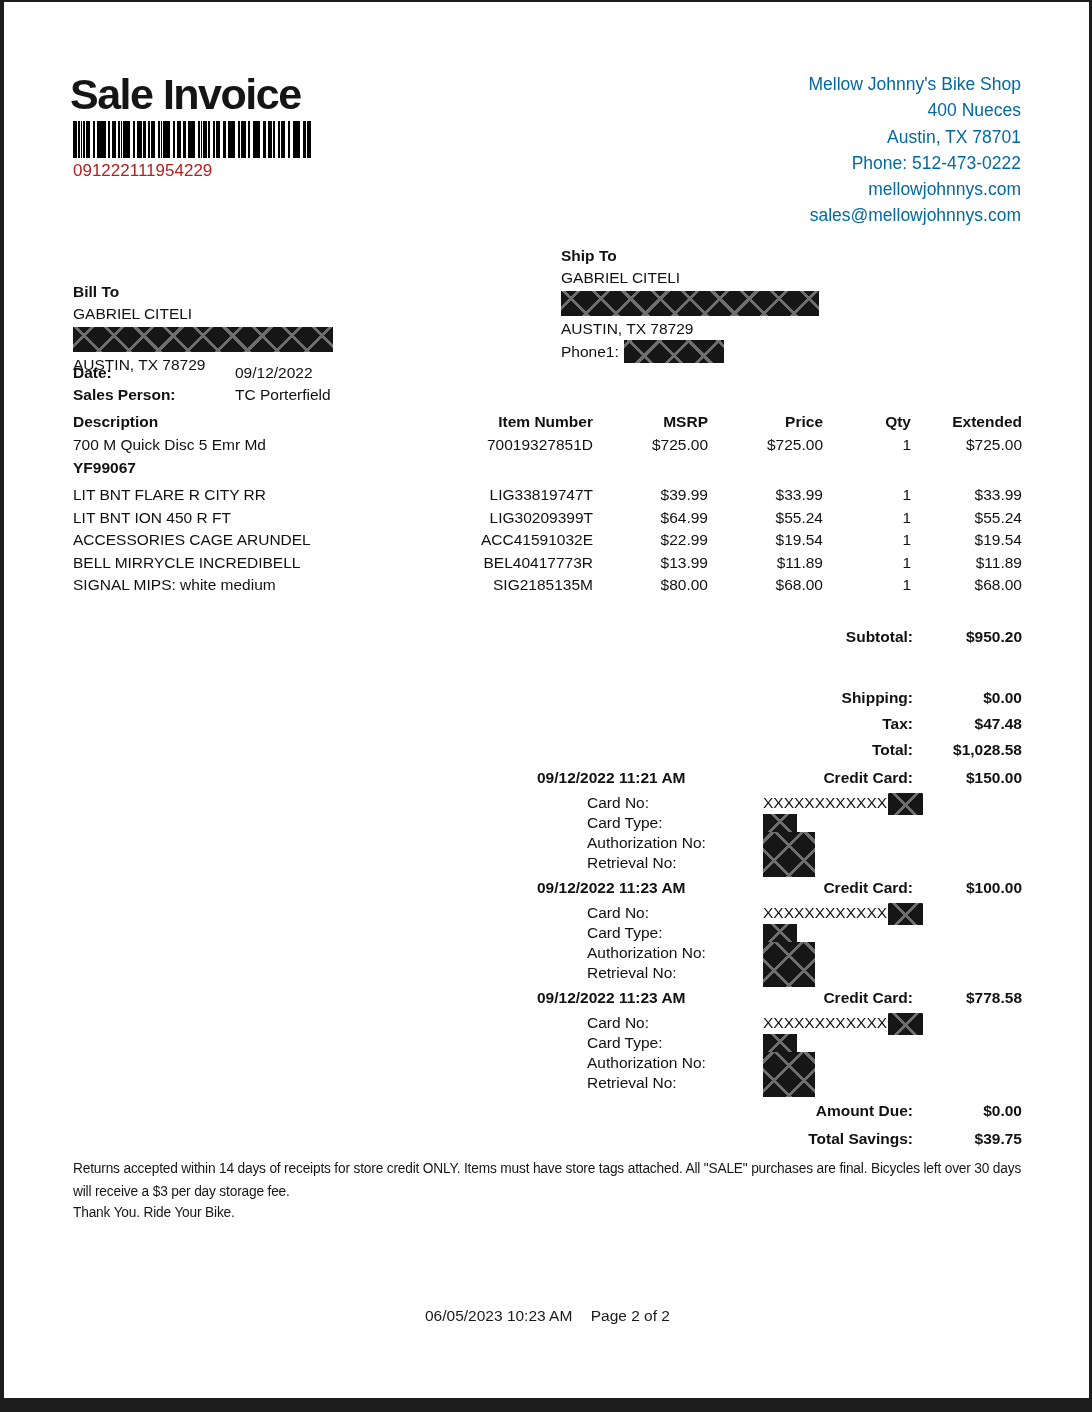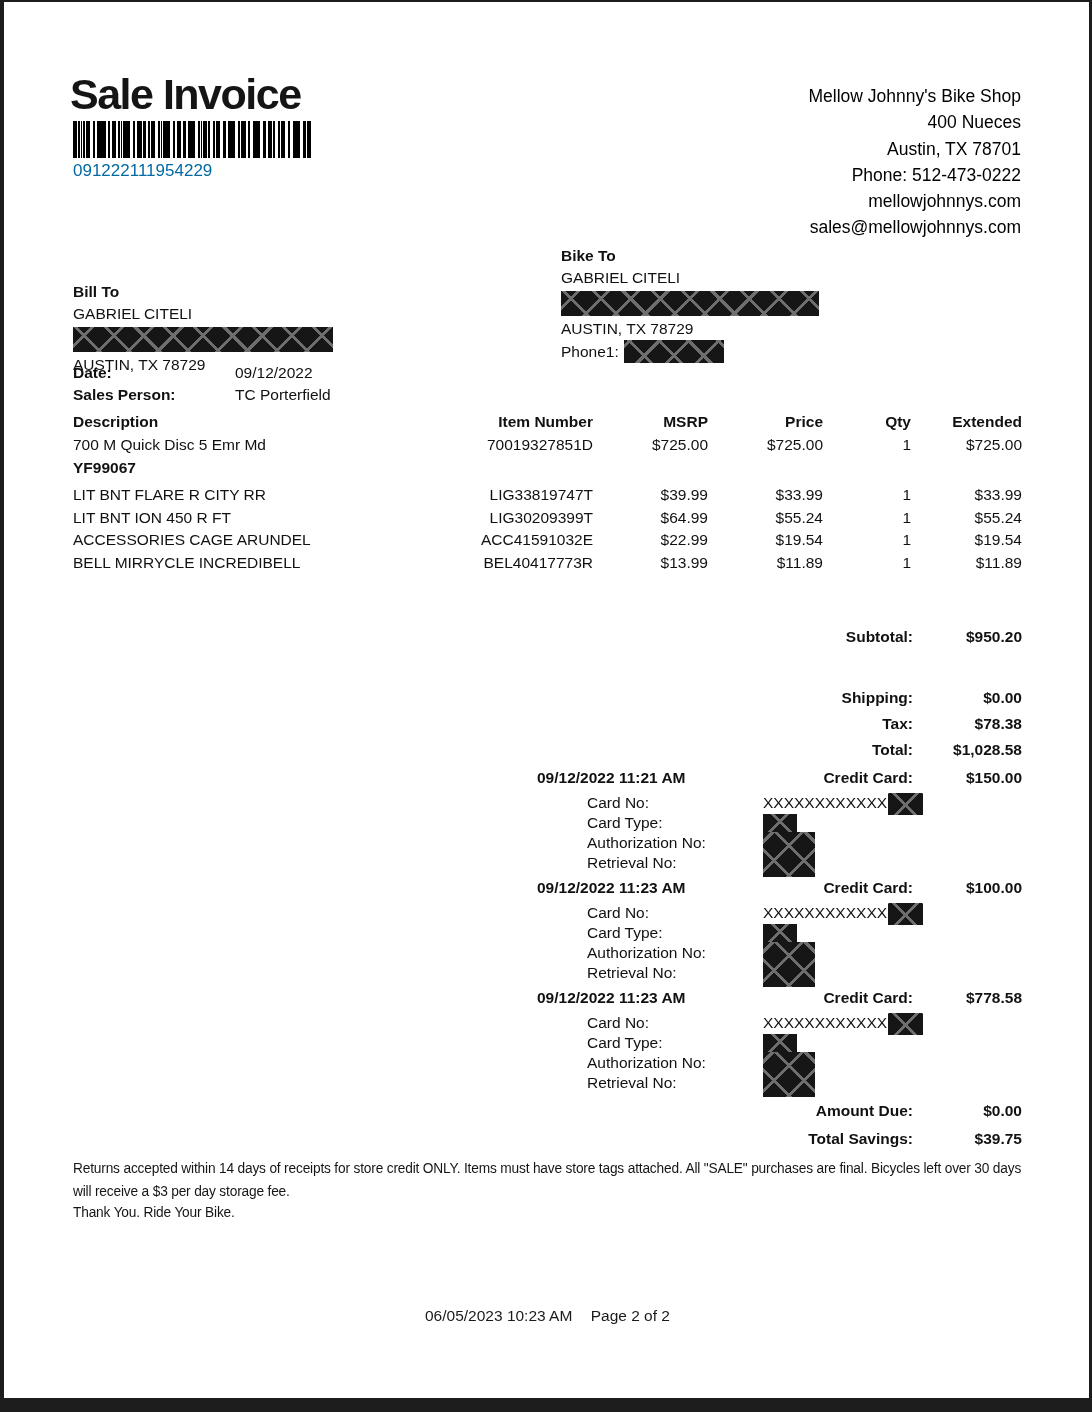--- a/index.html
+++ b/index.html
@@ -20,24 +20,24 @@
     font-size:43px;font-weight:bold;letter-spacing:-1.5px;color:#151515;
   }
   .barcode{
     position:absolute;left:69px;top:119px;width:240px;height:37px;
     background-color:#fff;
     background-image:
       repeating-linear-gradient(90deg,#000 0 2px,transparent 2px 5px),
       repeating-linear-gradient(90deg,#000 0 1px,transparent 1px 8px),
       repeating-linear-gradient(90deg,#000 0 4px,transparent 4px 13px);
   }
-  .barcode-num{position:absolute;left:69px;top:159px;font-size:17px;color:#0369a1;}
+  .barcode-num{position:absolute;left:69px;top:159px;font-size:17px;color:#b91c1c;}
   .shop{
     position:absolute;top:69px;right:68px;text-align:right;
-    font-size:17.5px;line-height:26.3px;color:#000000;margin-top:12px;
+    font-size:17.5px;line-height:26.3px;color:#0369a1;
   }
   
   .addr{position:absolute;top:243px;font-size:15.5px;line-height:22px;}
   .addr.bill{left:69px;margin-top:36px;}
   .addr.ship{left:557px;}
   .addr .hdr{font-weight:bold;}
   .redact{
     background-color:#161616;
     background-image:
       repeating-linear-gradient(45deg,transparent 0 18px,#6e6e6e 18px 21px),
@@ -126,21 +126,21 @@
   </div>
 
   <div class="addr bill">
     <div class="hdr">Bill To</div>
     <div>GABRIEL CITELI</div>
     <div class="redact addr-redact"></div>
     <div>AUSTIN, TX 78729</div>
   </div>
 
   <div class="addr ship">
-    <div class="hdr">Bike To</div>
+    <div class="hdr">Ship To</div>
     <div>GABRIEL CITELI</div>
     <div class="redact addr-redact"></div>
     <div>AUSTIN, TX 78729</div>
     <div class="phone-row">
       <span>Phone1:</span>
       <span class="redact phone-redact"></span>
     </div>
   </div>
 
   <div class="meta">
@@ -232,37 +232,45 @@
 
         <tr>
           <td class="c-desc">BELL MIRRYCLE INCREDIBELL</td>
           <td>BEL40417773R</td>
           <td>$13.99</td>
           <td>$11.89</td>
           <td>1</td>
           <td>$11.89</td>
         </tr>
 
+        <tr>
+          <td class="c-desc">SIGNAL MIPS: white medium</td>
+          <td>SIG2185135M</td>
+          <td>$80.00</td>
+          <td>$68.00</td>
+          <td>1</td>
+          <td>$68.00</td>
+        </tr>
 
     </tbody>
   </table>
 
   <div class="subtotal-row trow">
     <span class="tlabel">Subtotal:</span>
     <span class="tval">$950.20</span>
   </div>
 
   <div class="stt">
     <div class="trow">
       <span class="tlabel">Shipping:</span>
       <span class="tval">$0.00</span>
     </div>
     <div class="trow">
       <span class="tlabel">Tax:</span>
-      <span class="tval">$78.38</span>
+      <span class="tval">$47.48</span>
     </div>
     <div class="trow">
       <span class="tlabel">Total:</span>
       <span class="tval">$1,028.58</span>
     </div>
   </div>
 
     <div class="payment p1">
       <div class="pay-head">
         <span class="pay-date">09/12/2022 11:21 AM</span>

